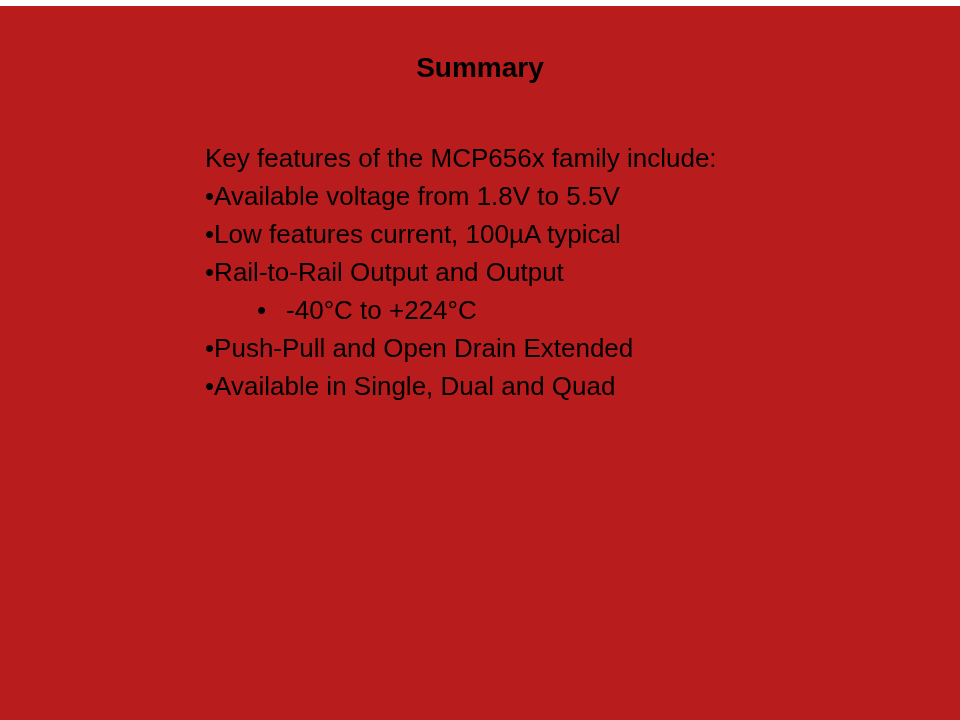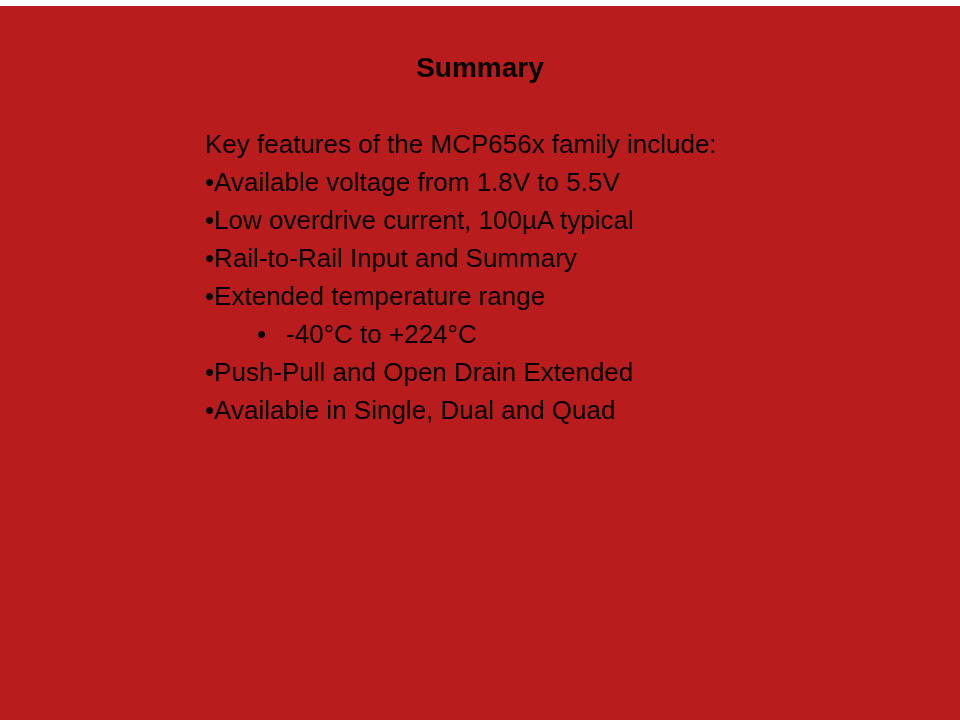--- a/index.html
+++ b/index.html
@@ -26,21 +26,21 @@
     width: 960px;
     text-align: center;
     font-size: 28px;
     line-height: 30px;
     font-weight: 700;
     letter-spacing: 0px;
   }
   .content {
     position: absolute;
     left: 205px;
-    top: 124px;
+    top: 138px;
     width: 620px;
   }
   .line {
     font-size: 26px;
     line-height: 28px;
     margin: 0 0 10px 0;
     white-space: pre-line;
   }
   .line .bullet {
     white-space: normal;
@@ -58,26 +58,25 @@
 <div class="slide" style="background: #b91c1c; color: rgb(0, 0, 0); margin-top: 6px;">
 
   <div class="slide-title">Summary</div>
 
   <div class="content">
 
     <div class="line"><span class="bullet"></span><span>Key features of the MCP656x family include:</span></div>
 
     <div class="line"><span class="bullet">•</span><span>Available voltage from 1.8V to 5.5V</span></div>
 
-    <div class="line"><span class="bullet">•</span><span>Low overdrive current, 100µA typical</span></div>
+    <div class="line"><span class="bullet">•</span><span>Low features current, 100µA typical</span></div>
 
 
-    <div class="line"><span class="bullet">•</span><span>Rail-to-Rail Input and Summary</span></div>
+    <div class="line"><span class="bullet">•</span><span>Rail-to-Rail Output and Output</span></div>
 
-    <div class="line"><span class="bullet">•</span><span>Extended temperature range</span></div>
 
     <div class="line level-1"><span class="bullet">•</span><span>-40°C to +224°C</span></div>
 
     <div class="line"><span class="bullet">•</span><span>Push-Pull and Open Drain Extended</span></div>
 
     <div class="line"><span class="bullet">•</span><span>Available in Single, Dual and Quad</span></div>
 
   </div>
 </div>
 

